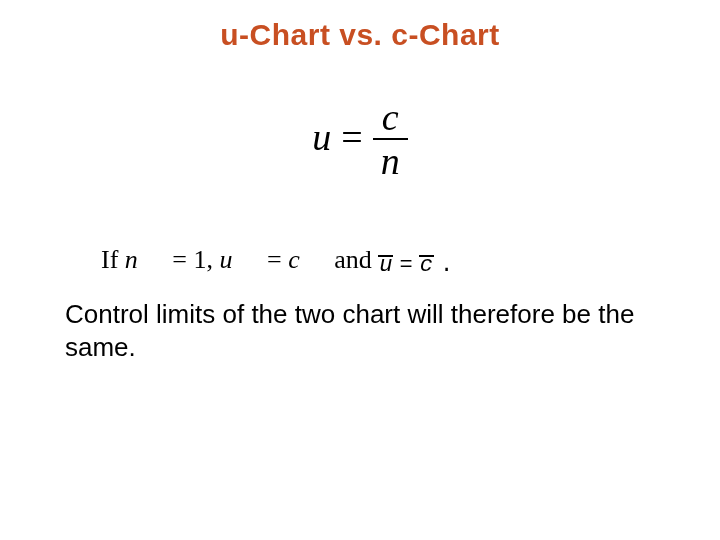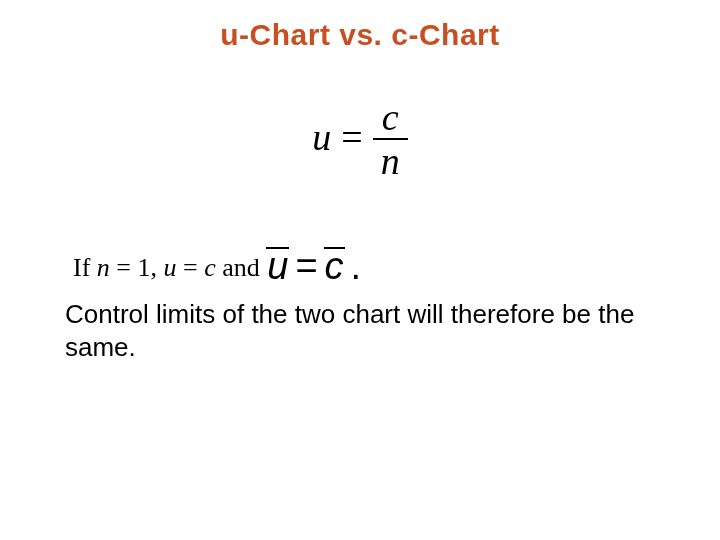--- a/index.html
+++ b/index.html
@@ -63,27 +63,27 @@
     padding: 2px 8px 0 8px;
   }
   .line1 {
     position: absolute;
     top: 245px;
     left: 73px;
     font-family: "Times New Roman", Times, serif;
     font-size: 26px;
     color: #000;
   }
-  .line1 .up { font-style: normal; }
+  .line1 .up { font-style: normal; margin-left: 28px; }
   .line1 .it { font-style: italic; }
   .bar-eq {
     display: inline-block;
-    font-family: Liberation Sans, sans-serif;
+    font-family: Liberation Mono, monospace;
     font-style: italic;
-    font-size: 38px;
+    font-size: 22px;
     vertical-align: -3px;
   }
   .ovl {
     position: relative;
     display: inline-block;
     padding: 0 1px;
   }
   .ovl::before {
     content: "";
     position: absolute;

